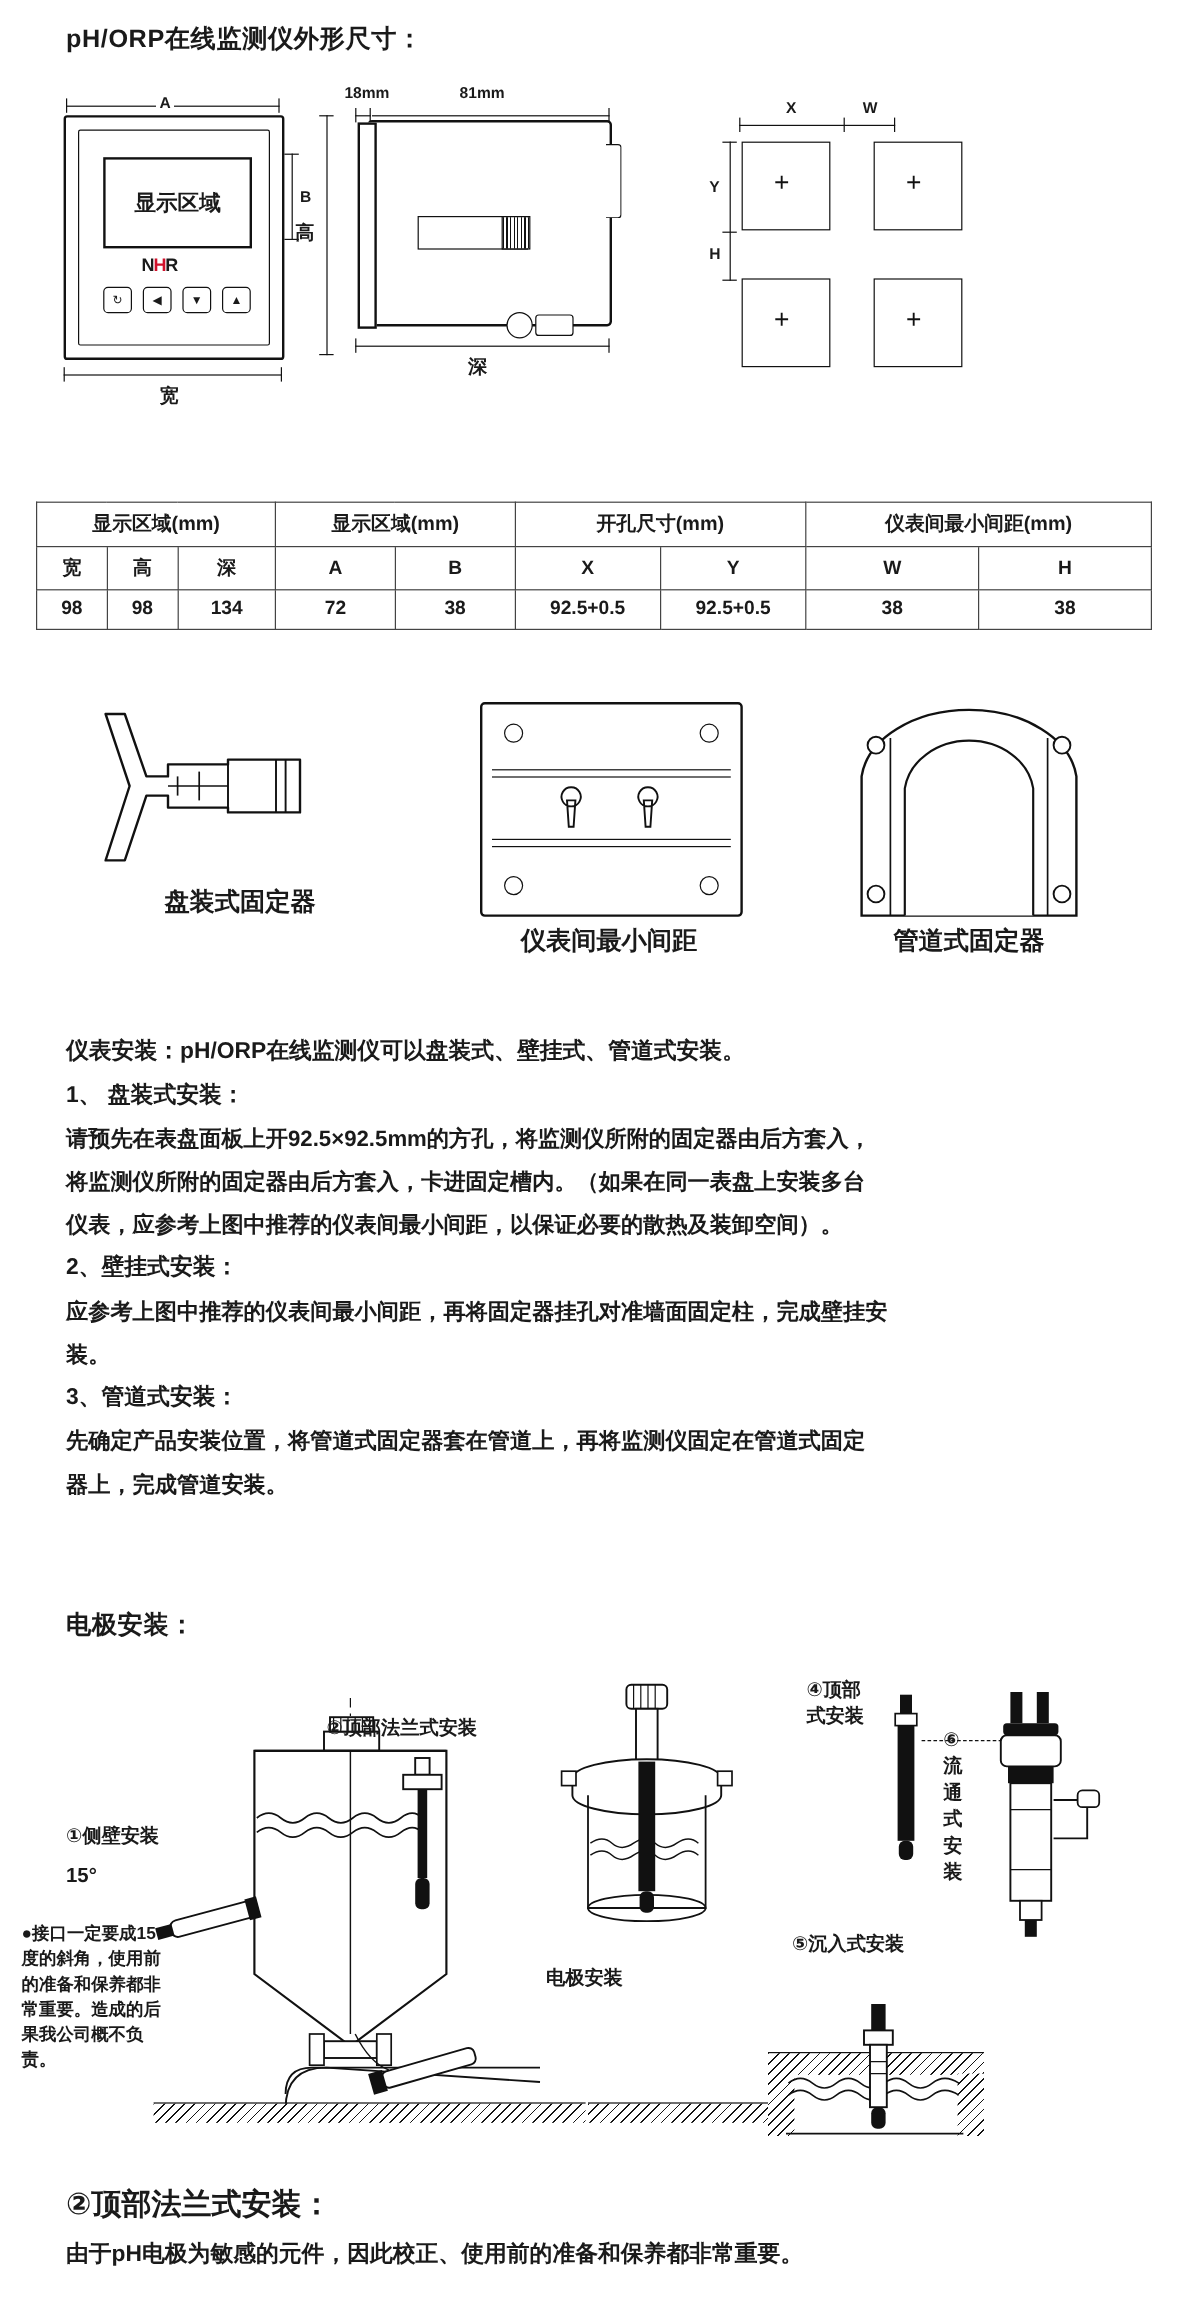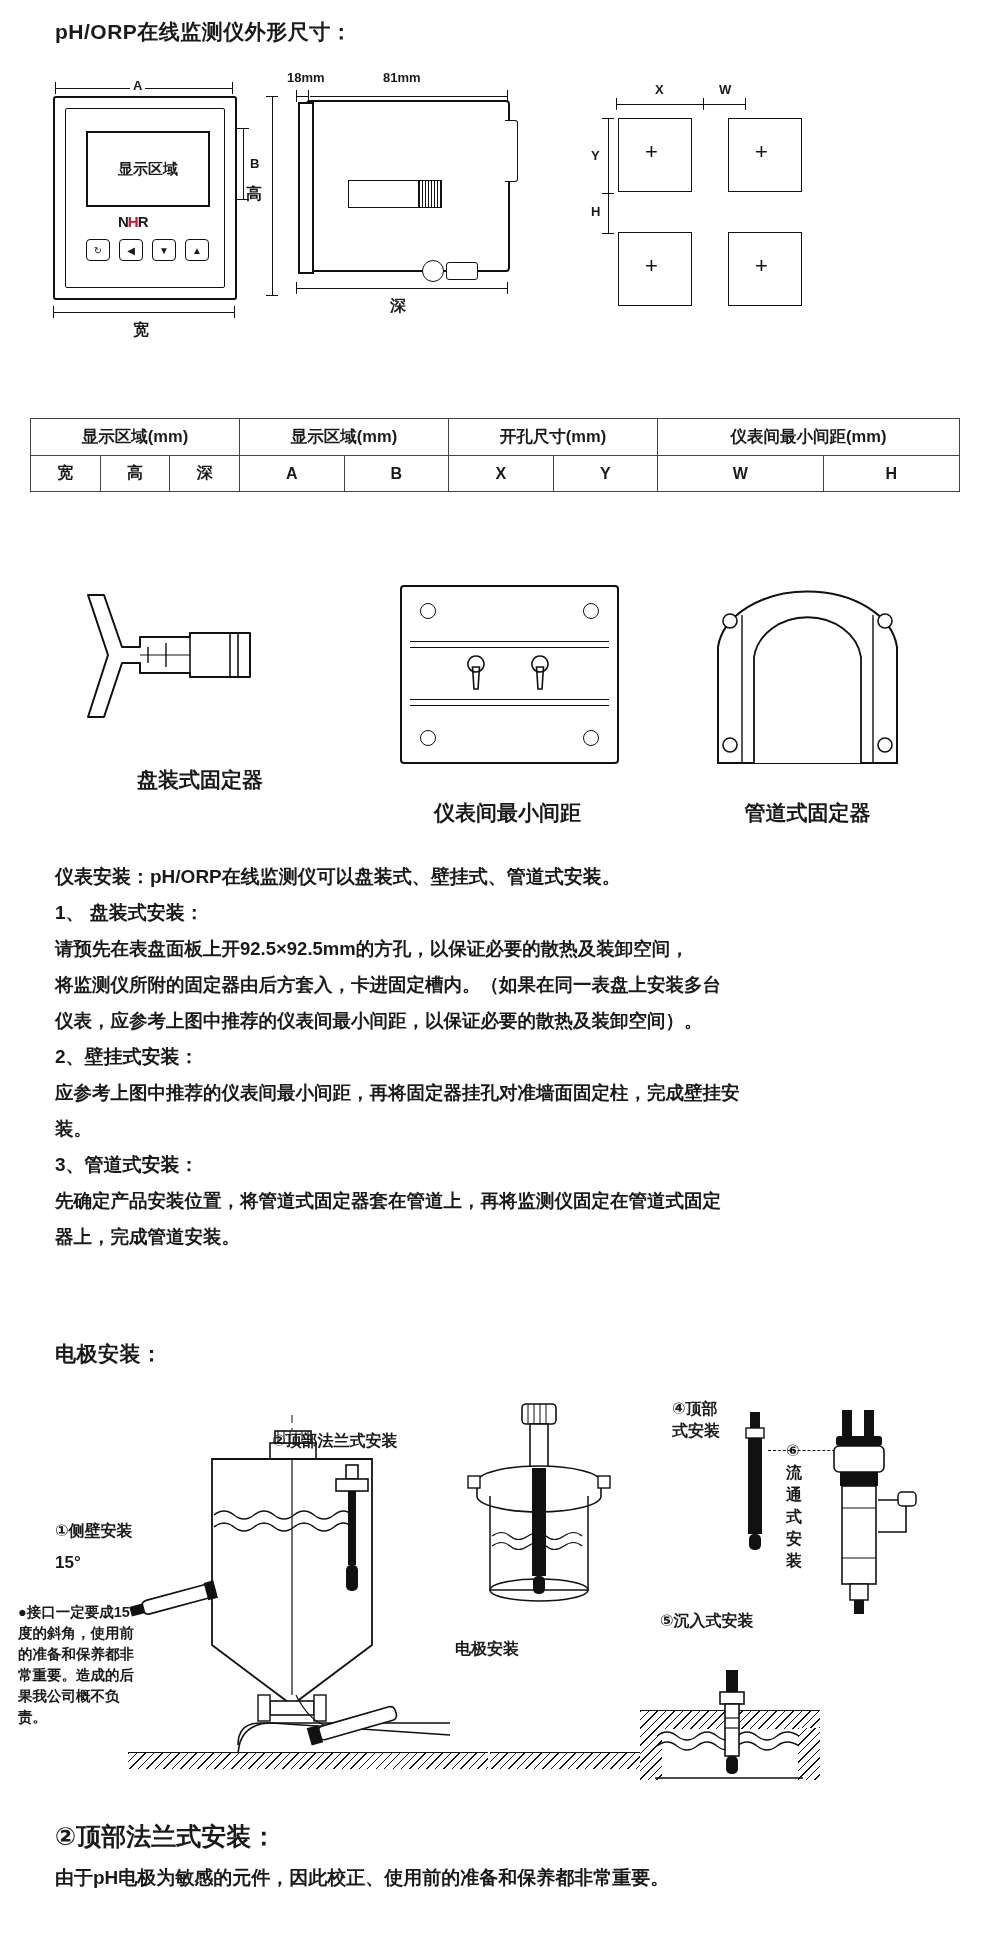--- a/index.html
+++ b/index.html
@@ -32,21 +32,21 @@
     border:2px solid #111;border-radius:3px;background:#fff;
   }
   .fv-inner{
     position:absolute;left:10px;top:10px;right:10px;bottom:10px;
     border:1px solid #111;border-radius:2px;
   }
   .fv-screen{
     position:absolute;left:20px;top:22px;width:120px;height:72px;
     border:2px solid #111;background:#fff;
     display:flex;align-items:center;justify-content:center;
-    font-size:15px;font-weight:bold;
+    font-size:18px;font-weight:bold;
   }
   .fv-logo{
     position:absolute;left:52px;top:104px;font-size:15px;font-weight:bold;
     letter-spacing:-1px;
   }
   .fv-logo .red{color:#d0112b;}
   .fv-btns{position:absolute;left:20px;top:130px;display:flex;gap:9px;}
   .fv-btn{
     width:22px;height:20px;border:1.4px solid #111;border-radius:4px;
     display:flex;align-items:center;justify-content:center;font-size:10px;
@@ -98,21 +98,21 @@
   
   #dim-table{position:absolute;left:30px;top:418px;width:930px;border-collapse:collapse;}
   #dim-table td,#dim-table th{
     border:1px solid #444;text-align:center;font-size:16px;font-weight:bold;
     padding:7px 2px;background:#fff;
   }
   #dim-table .hrow td{font-size:16.5px;}
 
   
   #sec-fix{position:absolute;left:0;top:575px;width:990px;height:240px;}
-  .fix-cap{position:absolute;font-size:21px;font-weight:bold;text-align:center;margin-top:29px;}
+  .fix-cap{position:absolute;font-size:21px;font-weight:bold;text-align:center;}
 
   .panel-clip{position:absolute;left:70px;top:10px;width:260px;height:150px;}
   .wall-br{
     position:absolute;left:400px;top:10px;width:215px;height:175px;
     border:2px solid #111;border-radius:4px;background:#fff;
   }
   .wb-hole{position:absolute;width:14px;height:14px;border:1.6px solid #111;border-radius:50%;}
   .wb-line{position:absolute;left:8px;right:8px;height:0;border-top:1.4px solid #111;}
   .wb-key{position:absolute;width:24px;height:40px;}
   .pipe-br{
@@ -255,20 +255,31 @@
       <td>宽</td>
       <td>高</td>
       <td>深</td>
       <td>A</td>
       <td>B</td>
       <td>X</td>
       <td>Y</td>
       <td>W</td>
       <td>H</td>
     </tr>
+    <tr>
+      <td>98</td>
+      <td>98</td>
+      <td>134</td>
+      <td>72</td>
+      <td>38</td>
+      <td>92.5+0.5</td>
+      <td>92.5+0.5</td>
+      <td>38</td>
+      <td>38</td>
+    </tr>
   </tbody>
     </table>
 
   <div id="sec-fix">
 
     <div class="panel-clip">
       <svg width="260" height="160" viewBox="0 0 260 160">
         <path d="M18 10 L34 10 L52 62 L70 62 L70 52 L120 52 L120 48 L180 48 L180 92 L120 92 L120 88 L70 88 L70 78 L52 78 L34 132 L18 132 L38 70 Z" fill="#fff" stroke="#111" stroke-width="2" stroke-linejoin="round"></path>
         <line x1="120" y1="52" x2="120" y2="88" stroke="#111" stroke-width="1.6"></line>
         <line x1="160" y1="48" x2="160" y2="92" stroke="#111" stroke-width="1.6"></line>
@@ -309,21 +320,21 @@
         <circle cx="20" cy="160" r="7" fill="#fff" stroke="#111" stroke-width="1.6"></circle>
         <circle cx="175" cy="160" r="7" fill="#fff" stroke="#111" stroke-width="1.6"></circle>
       </svg>
     </div>
     <div class="fix-cap" style="left:700px;top:195px;width:215px;">管道式固定器</div>
   </div>
 
   <div id="sec-inst">
     <p class="body-t">仪表安装：pH/ORP在线监测仪可以盘装式、壁挂式、管道式安装。</p>
     <p class="body-t">1、 盘装式安装：</p>
-    <p class="body-n">请预先在表盘面板上开92.5×92.5mm的方孔，以保证必要的散热及装卸空间，</p>
+    <p class="body-n">请预先在表盘面板上开92.5×92.5mm的方孔，将监测仪所附的固定器由后方套入，</p>
     <p class="body-n">将监测仪所附的固定器由后方套入，卡进固定槽内。（如果在同一表盘上安装多台</p>
     <p class="body-n">仪表，应参考上图中推荐的仪表间最小间距，以保证必要的散热及装卸空间）。</p>
     <p class="body-t">2、壁挂式安装：</p>
     <p class="body-n">应参考上图中推荐的仪表间最小间距，再将固定器挂孔对准墙面固定柱，完成壁挂安</p>
     <p class="body-n">装。</p>
     <p class="body-t">3、管道式安装：</p>
     <p class="body-n">先确定产品安装位置，将管道式固定器套在管道上，再将监测仪固定在管道式固定</p>
     <p class="body-n">器上，完成管道安装。</p>
   </div>
 

